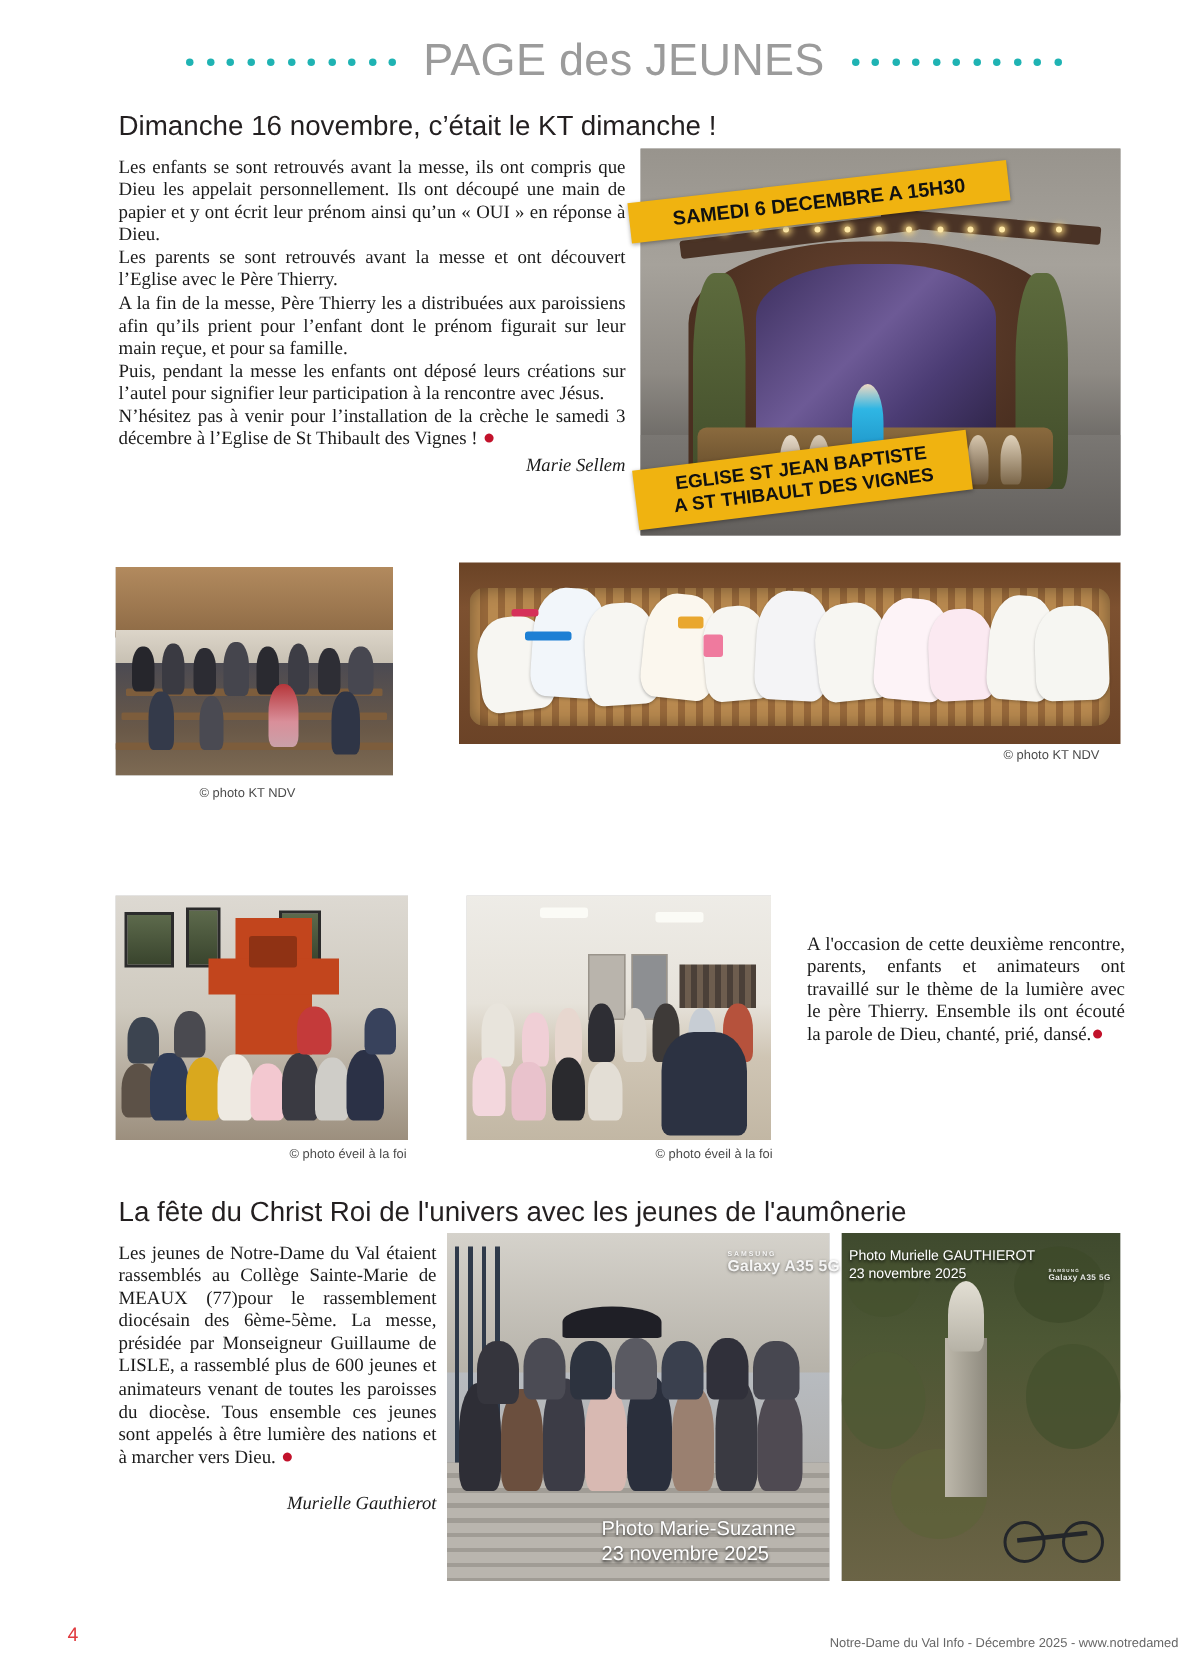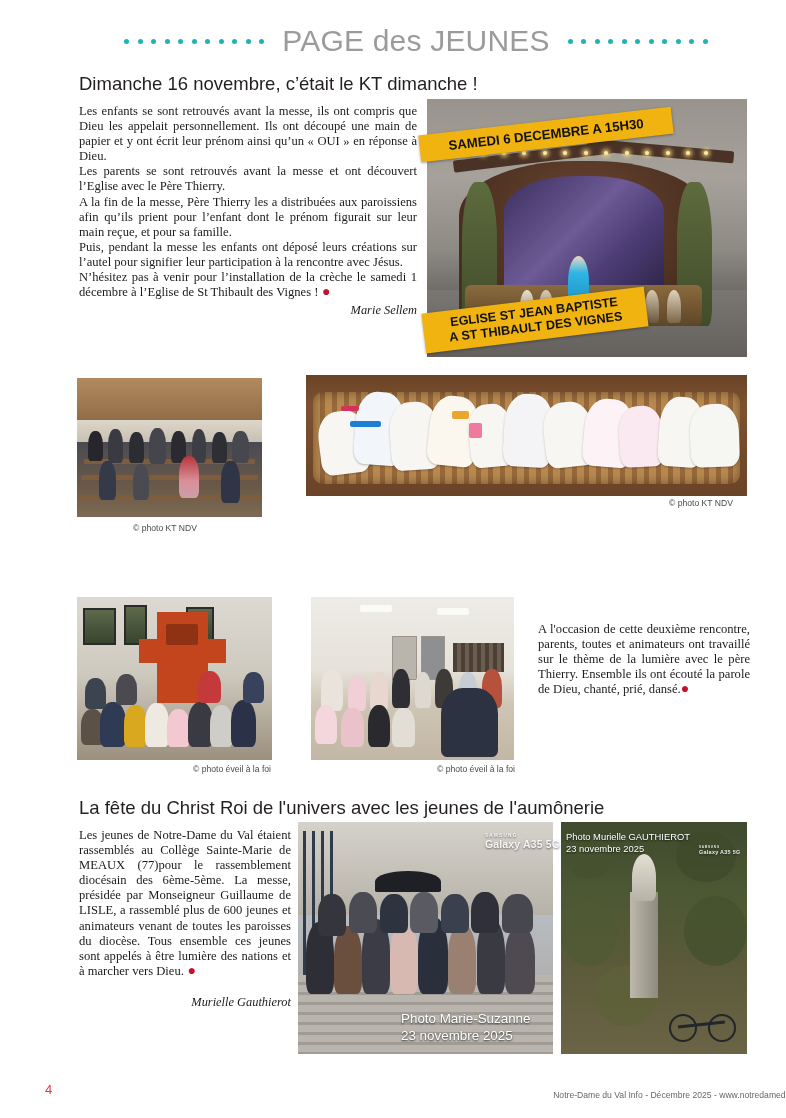--- a/index.html
+++ b/index.html
@@ -226,21 +226,21 @@
     </span>
   </div>
 
   <div class="sec-head h1">Dimanche 16 novembre, c’était le KT dimanche !</div>
 
   <div class="bodytext" style="left:56px;top:104px;width:338px;">
     <p>Les enfants se sont retrouvés avant la messe, ils ont compris que Dieu les appelait personnellement. Ils ont découpé une main de papier et y ont écrit leur prénom ainsi qu’un « OUI » en réponse à Dieu.</p>
     <p>Les parents se sont retrouvés avant la messe et ont découvert l’Eglise avec le Père Thierry.</p>
     <p>A la fin de la messe, Père Thierry les a distribuées aux paroissiens afin qu’ils prient pour l’enfant dont le prénom figurait sur leur main reçue, et pour sa famille.</p>
     <p>Puis, pendant la messe les enfants ont déposé leurs créations sur l’autel pour signifier leur participation à la rencontre avec Jésus.</p>
-    <p style="display:inline;">N’hésitez pas à venir pour l’installation de la crèche le samedi 1 décembre à l’Eglise de St Thibault des Vignes !</p><span class="dotend">&nbsp;●</span>
+    <p style="display:inline;">N’hésitez pas à venir pour l’installation de la crèche le samedi 3 décembre à l’Eglise de St Thibault des Vignes !</p><span class="dotend">&nbsp;●</span>
     <span class="sig">Marie Sellem</span>
   </div>
 
   <div class="photo" id="photo-nativity">
     <div class="nat-wall"></div>
     <div class="nat-floor"></div>
     <div class="nat-stable"></div>
     <div class="nat-cloth"></div>
     <div class="nat-roofL"></div>
     <div class="nat-roofR"></div>
@@ -363,21 +363,21 @@
     <div class="person" style="left:84%;top:44%;width:10%;height:24%;background:#b6523c;"></div>
     <div class="person" style="left:2%;top:66%;width:11%;height:24%;background:#f3d7dd;"></div>
     <div class="person" style="left:15%;top:68%;width:11%;height:24%;background:#e9c2cc;"></div>
     <div class="person" style="left:28%;top:66%;width:11%;height:26%;background:#2a2a2e;"></div>
     <div class="person" style="left:40%;top:68%;width:11%;height:24%;background:#e3ded5;"></div>
     <div class="person" style="left:64%;top:56%;width:28%;height:42%;background:#2c3242;border-radius:38% 38% 10% 10%;"></div>
   </div>
   <div class="credit" style="left:414px;top:764px;">© photo éveil à la foi</div>
 
   <div class="bodytext" style="left:515px;top:622px;width:212px;">
-    <p style="display:inline;">A l'occasion de cette deuxième rencontre, parents, toutes et animateurs ont travaillé sur le thème de la lumière avec le père Thierry. Ensemble ils ont écouté la parole de Dieu, chanté, prié, dansé.</p><span class="dotend">●</span>
+    <p style="display:inline;">A l'occasion de cette deuxième rencontre, parents, enfants et animateurs ont travaillé sur le thème de la lumière avec le père Thierry. Ensemble ils ont écouté la parole de Dieu, chanté, prié, dansé.</p><span class="dotend">●</span>
   </div>
 
   <div class="sec-head h3">La fête du Christ Roi de l'univers avec les jeunes de l'aumônerie</div>
 
   <div class="bodytext" style="left:56px;top:828px;width:212px;">
     <p style="display:inline;">Les jeunes de Notre-Dame du Val étaient rassemblés au Collège Sainte-Marie de MEAUX (77)pour le rassemblement diocésain des 6ème-5ème. La messe, présidée par Monseigneur Guillaume de LISLE, a rassemblé plus de 600 jeunes et animateurs venant de toutes les paroisses du diocèse. Tous ensemble ces jeunes sont appelés à être lumière des nations et à marcher vers Dieu.</p><span class="dotend">&nbsp;●</span>
     <span class="sig" style="margin-top:16px;">Murielle Gauthierot</span>
   </div>
 
   <div class="photo" id="photo-aum-group">

